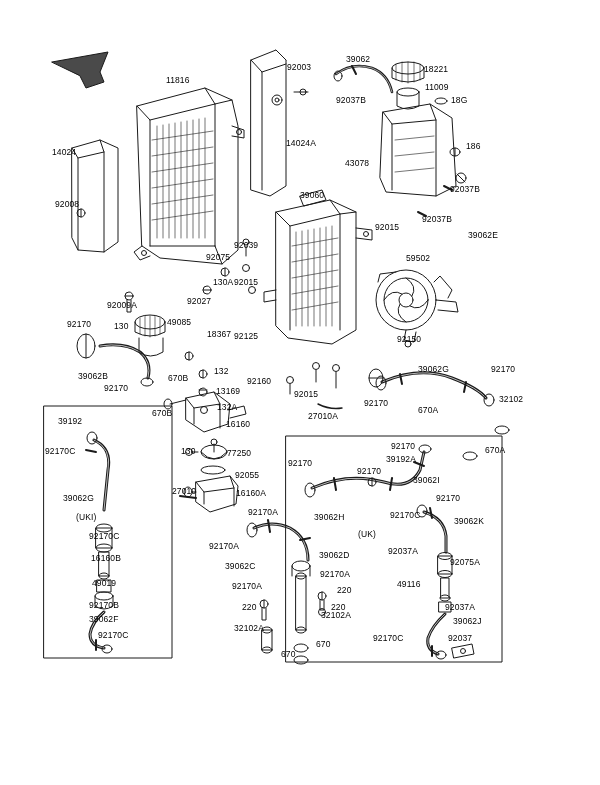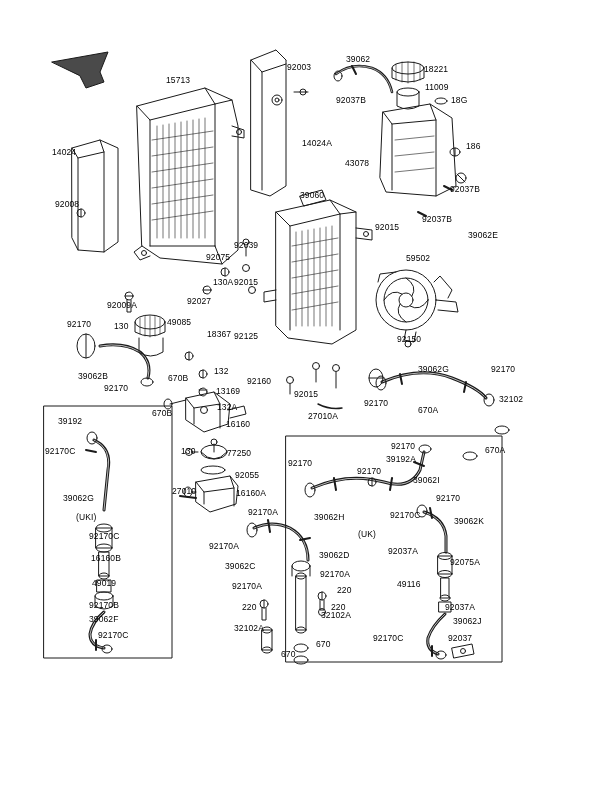--- a/index.html
+++ b/index.html
@@ -309,28 +309,28 @@
       <path d="M445 614 Q432 626 428 638 Q426 650 438 654" stroke-width="0.7" stroke="#fff"></path>
       <ellipse cx="441" cy="655" rx="5" ry="4"></ellipse>
       <path d="M432 646 L432 656" stroke-width="2"></path>
 
       <path d="M452 648 L472 644 L474 654 L454 658 Z"></path>
       <circle cx="463" cy="651" r="2.5"></circle>
 
     </g>
   </svg>
 
-  <div class="lbl" style="left:166px;top:76px;">15713</div>
+  <div class="lbl" style="left:166px;top:76px;">11816</div>
   <div class="lbl" style="left:287px;top:63px;">92003</div>
   <div class="lbl" style="left:346px;top:55px;">39062</div>
   <div class="lbl" style="left:424px;top:65px;">18221</div>
   <div class="lbl" style="left:425px;top:83px;">11009</div>
   <div class="lbl" style="left:336px;top:96px;">92037B</div>
   <div class="lbl" style="left:451px;top:96px;">18G</div>
-  <div class="lbl" style="left:286px;top:139px;padding-left:16px;">14024A</div>
+  <div class="lbl" style="left:286px;top:139px;">14024A</div>
   <div class="lbl" style="left:52px;top:148px;">14024</div>
   <div class="lbl" style="left:466px;top:142px;">186</div>
   <div class="lbl" style="left:345px;top:159px;">43078</div>
   <div class="lbl" style="left:55px;top:200px;">92008</div>
   <div class="lbl" style="left:450px;top:185px;">92037B</div>
   <div class="lbl" style="left:300px;top:191px;">39060</div>
   <div class="lbl" style="left:422px;top:215px;">92037B</div>
   <div class="lbl" style="left:375px;top:223px;">92015</div>
   <div class="lbl" style="left:468px;top:231px;">39062E</div>
   <div class="lbl" style="left:234px;top:241px;">92039</div>

